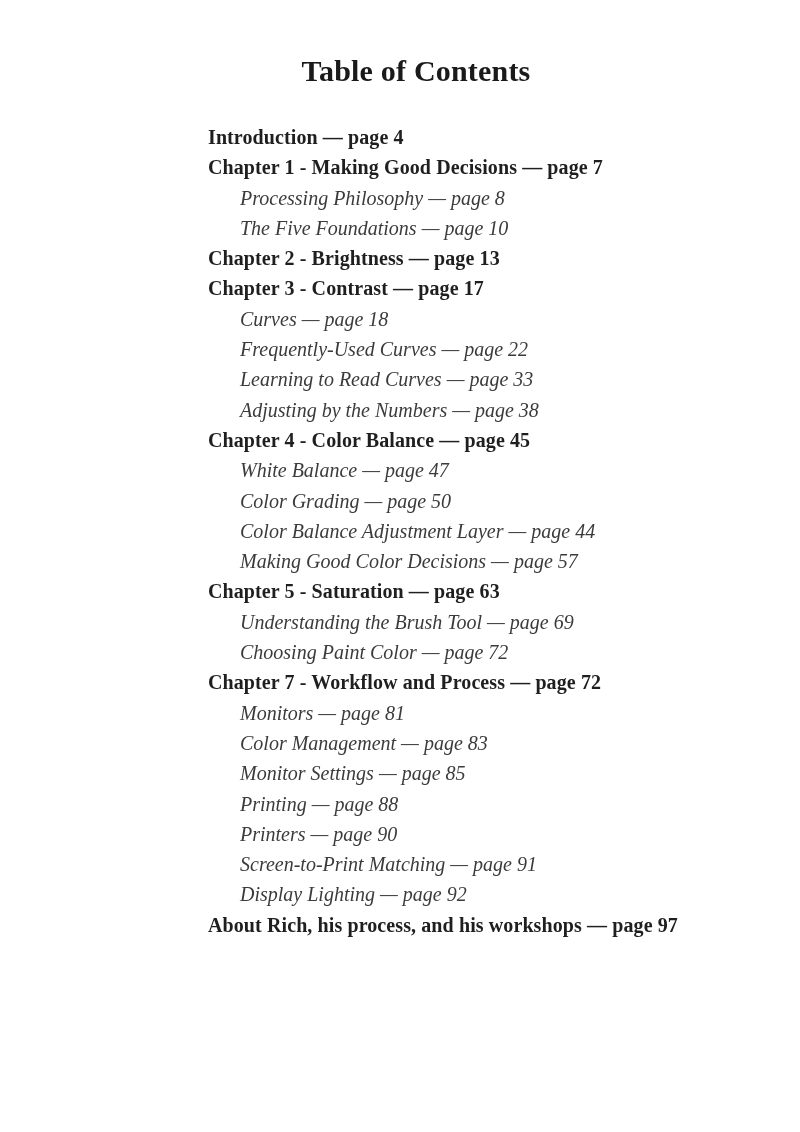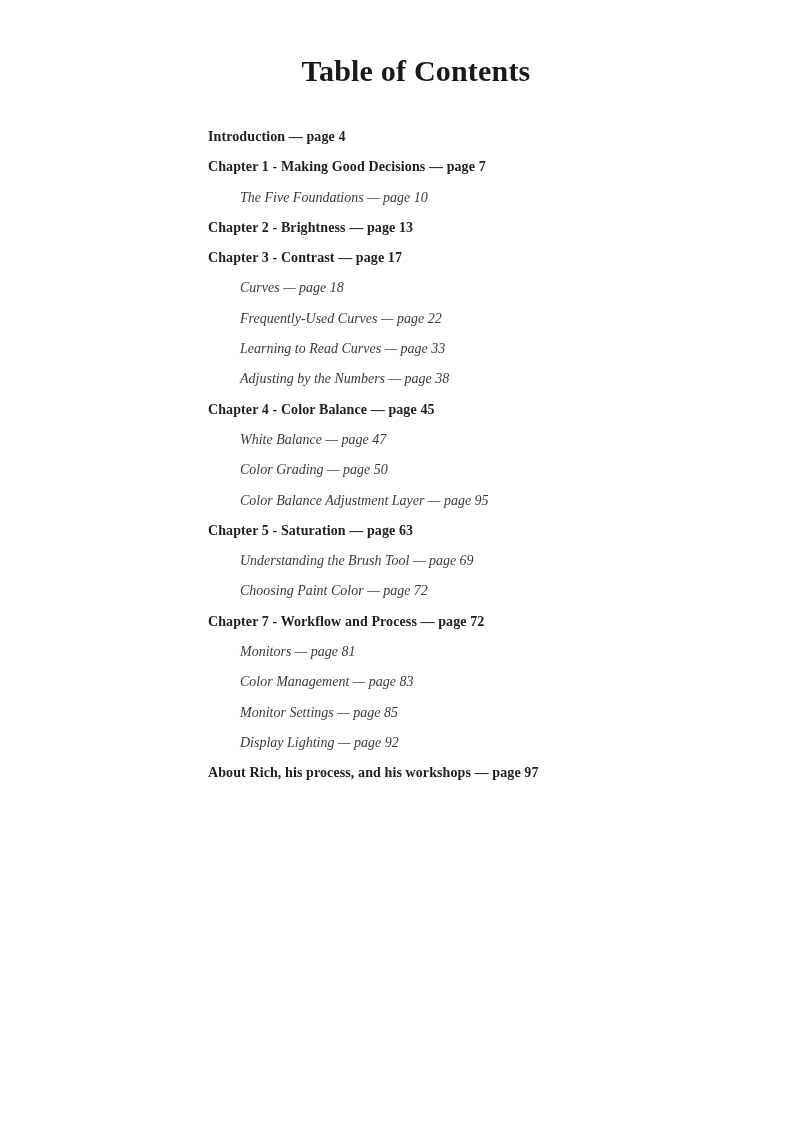--- a/index.html
+++ b/index.html
@@ -27,21 +27,21 @@
     color: #1a1a1a;
     letter-spacing: 0.2px;
   }
   .toc {
     position: absolute;
     top: 122px;
     left: 208px;
     width: 560px;
   }
   .entry {
-    font-size: 14px;
+    font-size: 20px;
     line-height: 30.3px;
     white-space: nowrap;
   }
   .entry.top {
     font-weight: 700;
     color: #1f1f1f;
     letter-spacing: 0.1px;
   }
   .entry.sub {
     font-style: italic;
@@ -50,34 +50,39 @@
   }
 </style>
 </head>
 <body>
 
 <div class="page">
   <h1 class="title">Table of Contents</h1>
   <div class="toc">
     <div class="entry top">Introduction — page 4</div>
     <div class="entry top">Chapter 1 - Making Good Decisions — page 7</div>
+    <div class="entry sub">Processing Philosophy — page 8</div>
     <div class="entry sub">The Five Foundations — page 10</div>
     <div class="entry top">Chapter 2 - Brightness — page 13</div>
     <div class="entry top">Chapter 3 - Contrast — page 17</div>
     <div class="entry sub">Curves — page 18</div>
     <div class="entry sub">Frequently-Used Curves — page 22</div>
     <div class="entry sub">Learning to Read Curves — page 33</div>
     <div class="entry sub">Adjusting by the Numbers — page 38</div>
     <div class="entry top">Chapter 4 - Color Balance — page 45</div>
     <div class="entry sub">White Balance — page 47</div>
     <div class="entry sub">Color Grading — page 50</div>
-    <div class="entry sub">Color Balance Adjustment Layer — page 95</div>
+    <div class="entry sub">Color Balance Adjustment Layer — page 44</div>
+    <div class="entry sub">Making Good Color Decisions — page 57</div>
     <div class="entry top">Chapter 5 - Saturation — page 63</div>
     <div class="entry sub">Understanding the Brush Tool — page 69</div>
     <div class="entry sub">Choosing Paint Color — page 72</div>
     <div class="entry top">Chapter 7 - Workflow and Process — page 72</div>
     <div class="entry sub">Monitors — page 81</div>
     <div class="entry sub">Color Management — page 83</div>
     <div class="entry sub">Monitor Settings — page 85</div>
+    <div class="entry sub">Printing — page 88</div>
+    <div class="entry sub">Printers — page 90</div>
+    <div class="entry sub">Screen-to-Print Matching — page 91</div>
     <div class="entry sub">Display Lighting — page 92</div>
     <div class="entry top">About Rich, his process, and his workshops — page 97</div>
   </div>
 </div>
 
 </body></html>

